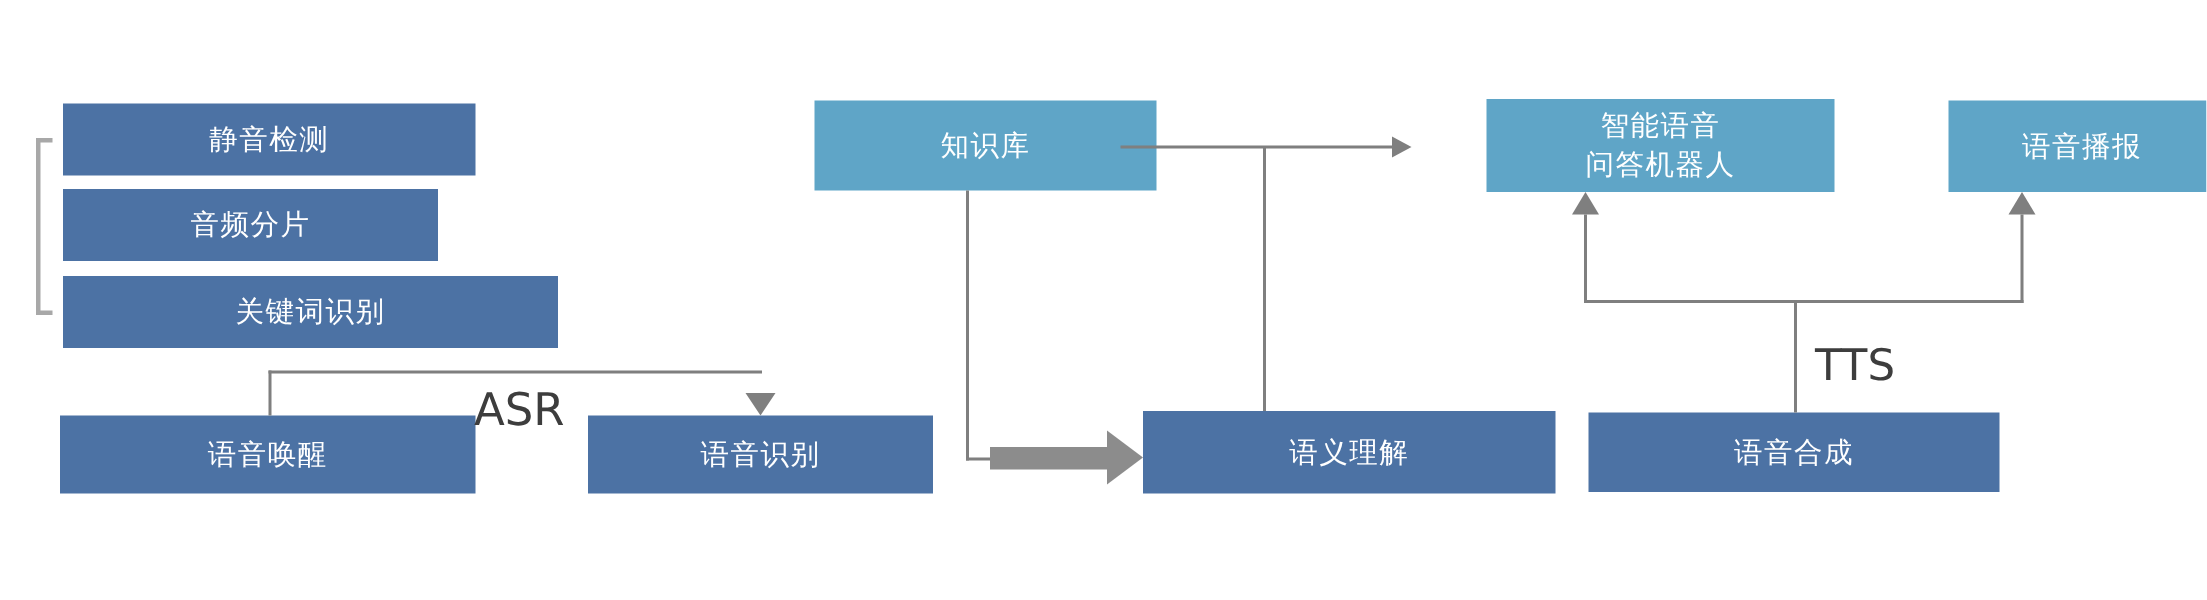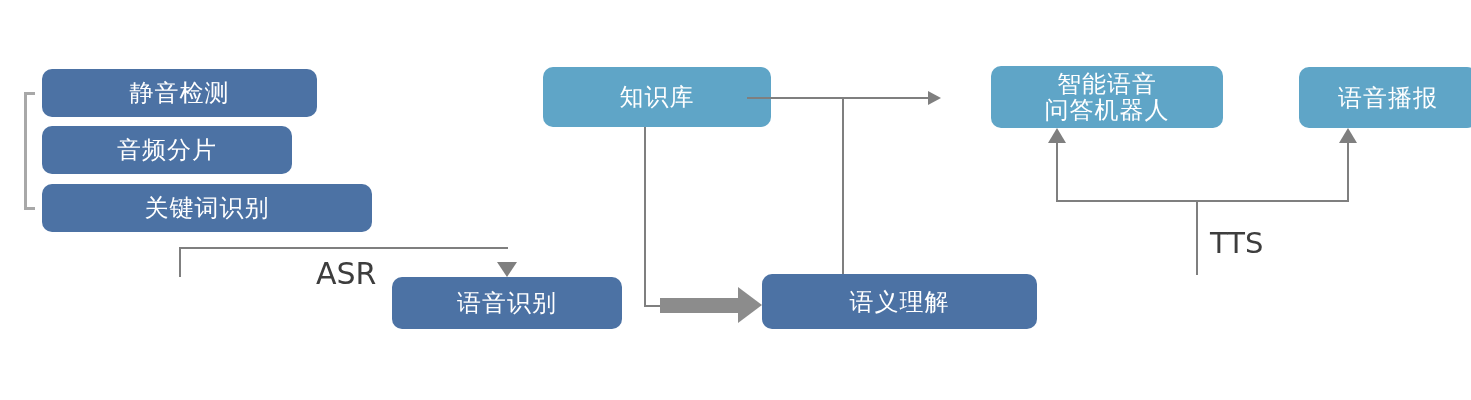--- a/index.html
+++ b/index.html
@@ -15,24 +15,23 @@
     background: #ffffff;
     overflow: hidden;
   }
   .box {
     position: absolute;
     display: flex;
     align-items: center;
     justify-content: center;
     text-align: center;
     color: #ffffff;
-    font-size: 24px;
+    font-size: 19px;
     letter-spacing: 1px;
     line-height: 26px;
-    border-radius: 10px;
   }
   .box.dark  { background: #4c72a4; }
   .box.light { background: #5fa5c7; }
 
   .line { position: absolute; background: #7f7f7f; }
   .bracket { position: absolute; background: #a8a8a8; }
 
   .arrowhead { position: absolute; width: 0; height: 0; }
   .ah-down  { border-left: 10px solid transparent; border-right: 10px solid transparent; border-top: 15px solid #7f7f7f; }
   .ah-right { border-top: 7px solid transparent; border-bottom: 7px solid transparent; border-left: 13px solid #7f7f7f; }
@@ -72,20 +71,23 @@
   <div class="box dark b-silence">
     <span>静音检测</span>
   </div>
   <div class="box dark b-slicing">
     <span>音频分片</span>
   </div>
   <div class="box dark b-keyword">
     <span>关键词识别</span>
   </div>
 
+  <div class="box dark b-wakeup">
+    <span>语音唤醒</span>
+  </div>
   <div class="box dark b-recog">
     <span>语音识别</span>
   </div>
 
   <div class="line" style="left:179px; top:247px; width:2px; height:30px;"></div>
   <div class="line" style="left:179px; top:247px; width:329px; height:2px;"></div>
   <div class="arrowhead ah-down" style="left:497px; top:262px;"></div>
   <div class="edge-label" style="left:316px; top:256px; width:76px;">ASR</div>
 
   <div class="box light b-kb">
@@ -108,20 +110,23 @@
       <span style="display:block;">问答机器人</span>
     </span>
   </div>
   <div class="box light b-broadcast">
     <span>语音播报</span>
   </div>
 
   <div class="box dark b-semantic">
     <span>语义理解</span>
   </div>
+  <div class="box dark b-synthesis">
+    <span>语音合成</span>
+  </div>
 
   <div class="line" style="left:1196px; top:200px; width:2px; height:75px;"></div>
   <div class="line" style="left:1056px; top:200px; width:293px; height:2px;"></div>
   <div class="line" style="left:1056px; top:143px; width:2px; height:59px;"></div>
   <div class="arrowhead ah-up" style="left:1048px; top:128px;"></div>
   <div class="line" style="left:1347px; top:143px; width:2px; height:59px;"></div>
   <div class="arrowhead ah-up" style="left:1339px; top:128px;"></div>
   <div class="edge-label" style="left:1210px; top:226px; width:80px; text-align:left; font-size:29px;">TTS</div>
 
 </div>

